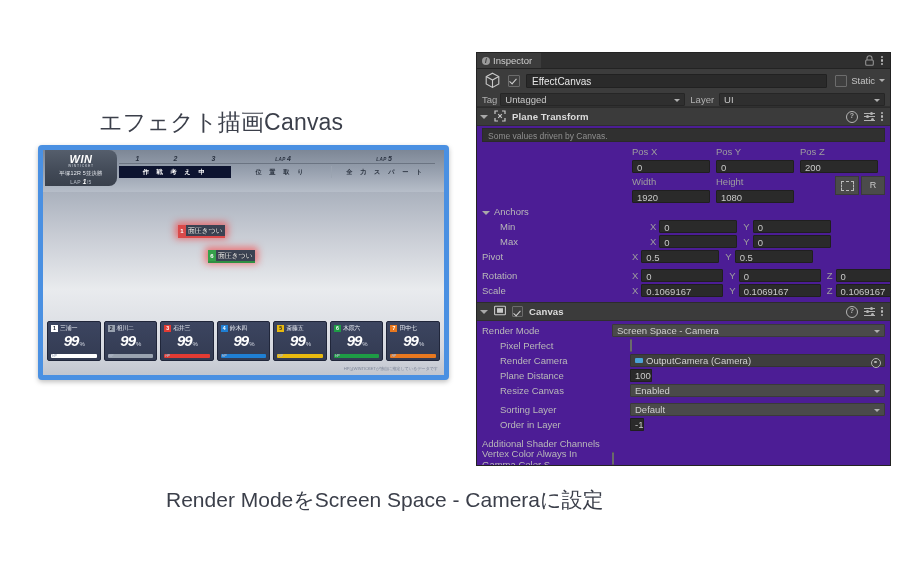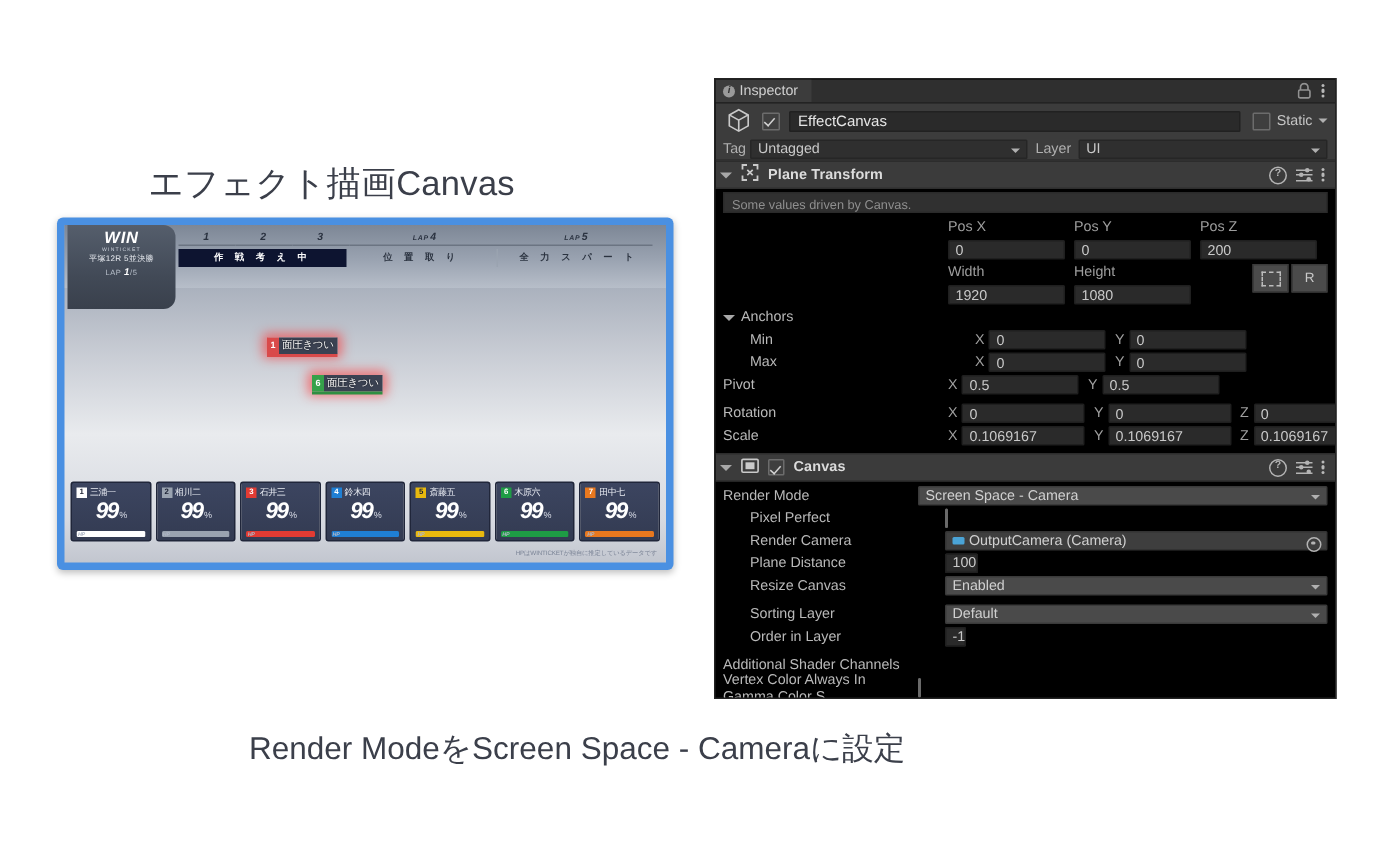--- a/index.html
+++ b/index.html
@@ -29,21 +29,21 @@
     position:relative;width:100%;height:100%;
     background:linear-gradient(180deg,#8e98a8 0%,#c8ccd4 38%,#e9ebee 62%,#d6d9e0 88%,#c2c6cf 100%);
     overflow:hidden;
   }
   
   .race-head{
     position:absolute;left:0;top:0;width:100%;height:42px;
     background:linear-gradient(180deg,#7d8796 0%,#9aa3b1 55%,#b7bec9 100%);
   }
   .win-badge{
-    position:absolute;left:2px;top:0px;width:72px;height:56px;
+    position:absolute;left:2px;top:0px;width:72px;height:36px;
     background:linear-gradient(180deg,#555e6c 0%,#424a57 60%,#39404c 100%);
     border-radius:0 8px 8px 0;
     color:#fff;text-align:center;
   }
   .win-logo{
     font-size:11px;font-weight:bold;font-style:italic;letter-spacing:.5px;
     margin-top:4px;line-height:1;color:#ffffff;
   }
   .win-sub{font-size:3.4px;letter-spacing:.8px;color:#cdd3dc;line-height:1;}
   .win-race{font-size:5.4px;color:#e9ecf1;margin-top:2.5px;line-height:1;letter-spacing:.2px;}
@@ -127,21 +127,21 @@
 
   
   .caption-bottom{
     position:absolute;left:166px;top:485px;
     font-size:21px;color:#3b3f4a;line-height:30px;white-space:nowrap;
   }
 
   
   .inspector{
     position:absolute;left:476px;top:52px;width:415px;height:414px;
-    background:#000000;
+    background:#4c1d95;
     border:1px solid #232323;
     box-sizing:border-box;
     font-size:9.5px;color:#c4c4c4;
     overflow:hidden;
   }
   .insp-tabbar{
     height:15px;background:#2f2f2f;display:flex;align-items:center;
     position:relative;border-bottom:1px solid #232323;
   }
   .insp-tab{

